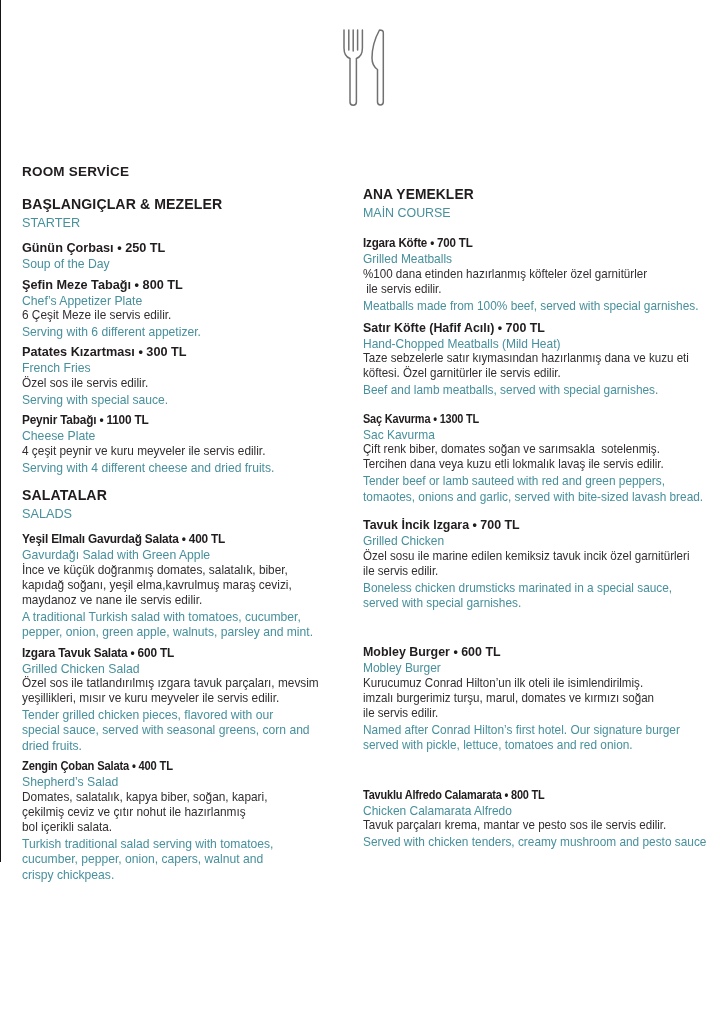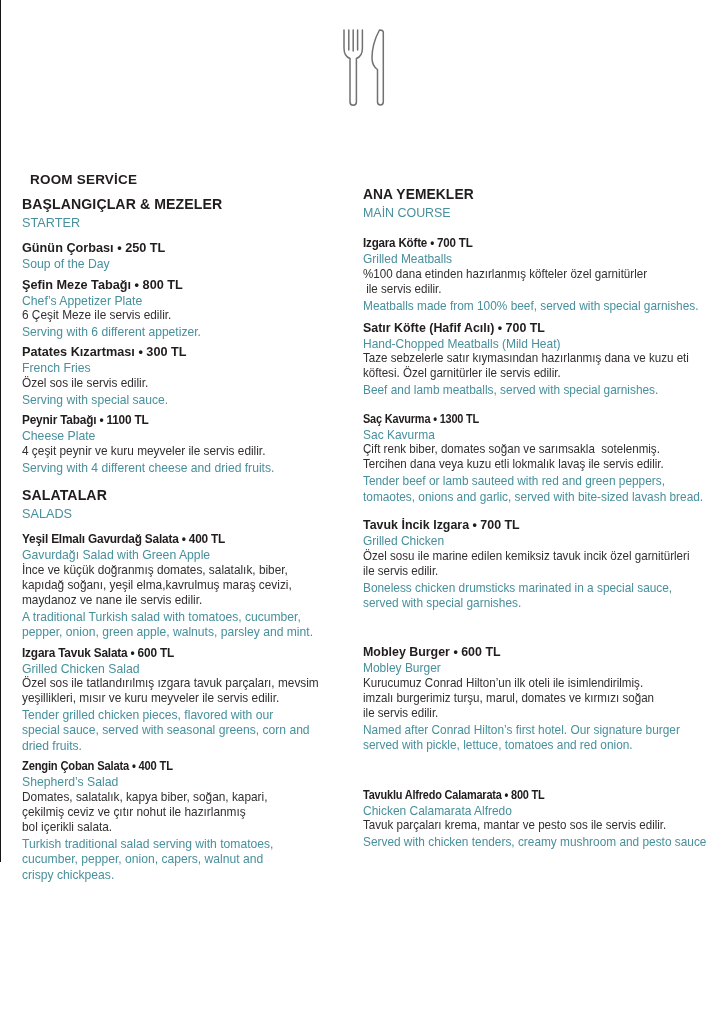--- a/index.html
+++ b/index.html
@@ -7,21 +7,21 @@
     position:relative; width:724px; height:1024px; margin:0 auto;
     background:#ffffff; overflow:hidden;
     font-family:"Liberation Sans", sans-serif; color:#2b2728;
   }
   .left-edge-line { position:absolute; left:0; top:0; width:1px; height:862px; background:#151515; }
 
   .icon-wrap { position:absolute; left:334px; top:27px; width:56px; height:82px; }
   .icon-wrap svg { display:block; }
 
   .page-title {
-    position:absolute; left:22px; top:164px; margin:8px;
+    position:absolute; left:22px; top:164px; margin:0;
     font-size:13.5px; font-weight:bold; color:#211d1e; letter-spacing:0.2px;
   }
 
   .col { position:absolute; transform-origin:0 0; }
   .col-left  { left:22px;  top:195px; width:420px; transform:scaleX(0.94); }
   .col-right { left:363px; top:185px; width:430px; transform:scaleX(0.92); }
 
   .sec-title { margin:0; font-size:15px; line-height:18px; font-weight:bold; color:#211d1e; letter-spacing:0.1px; }
   .sec-subtitle { margin:2px 0 0 0; font-size:13.5px; line-height:16px; color:#47909c; }
   .menu-section + .menu-section { margin-top:11px; }

